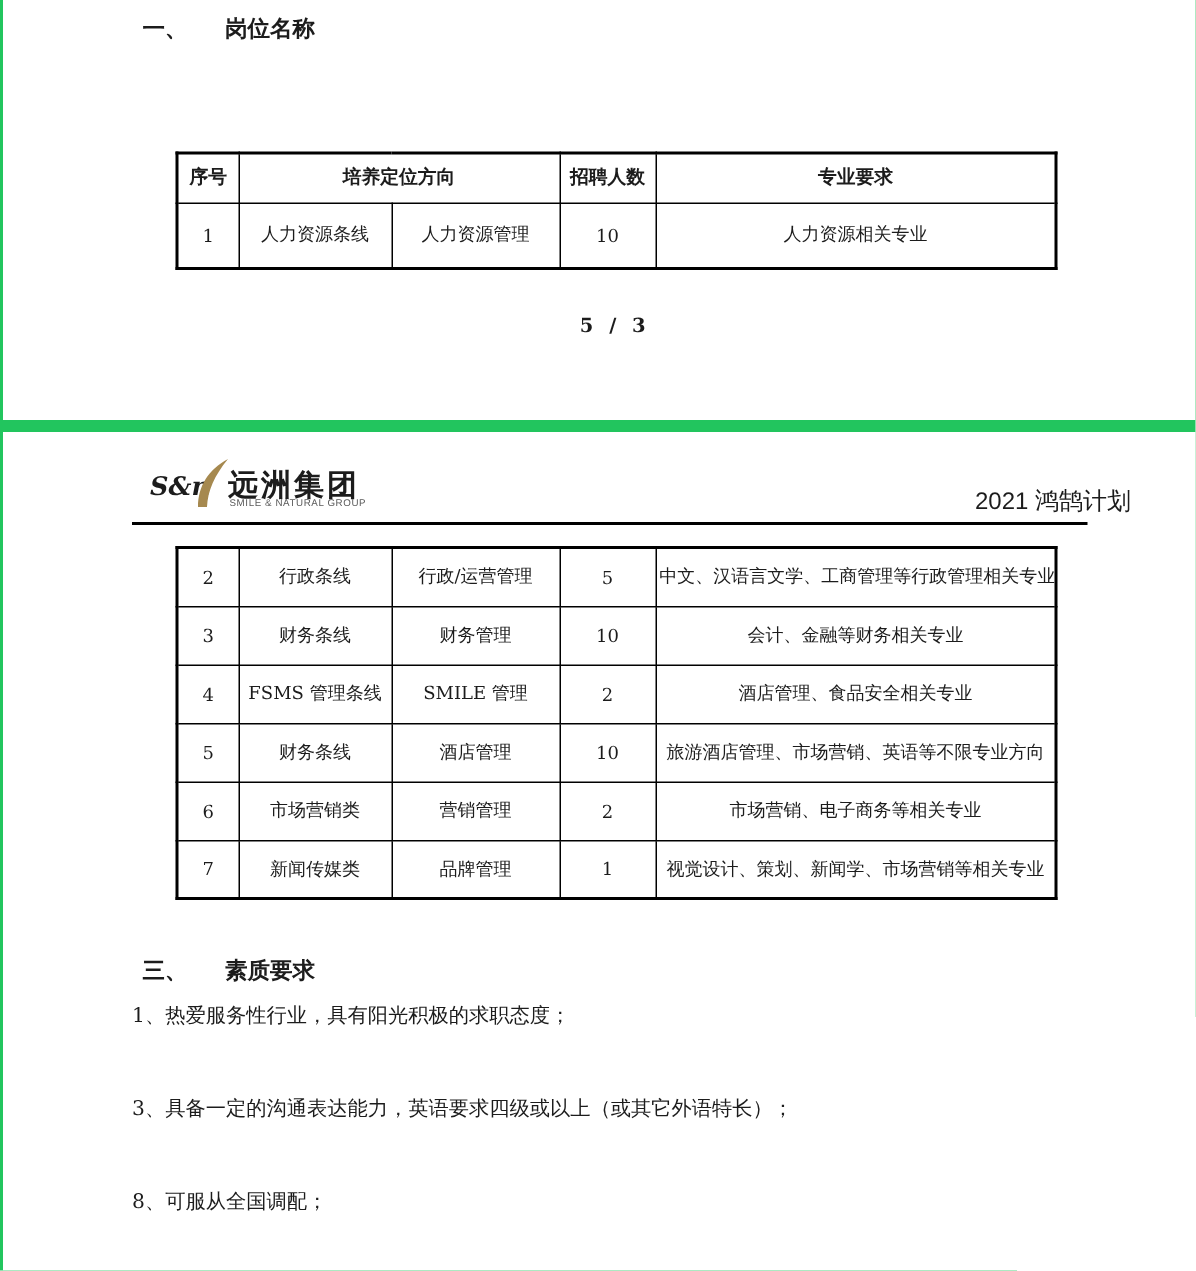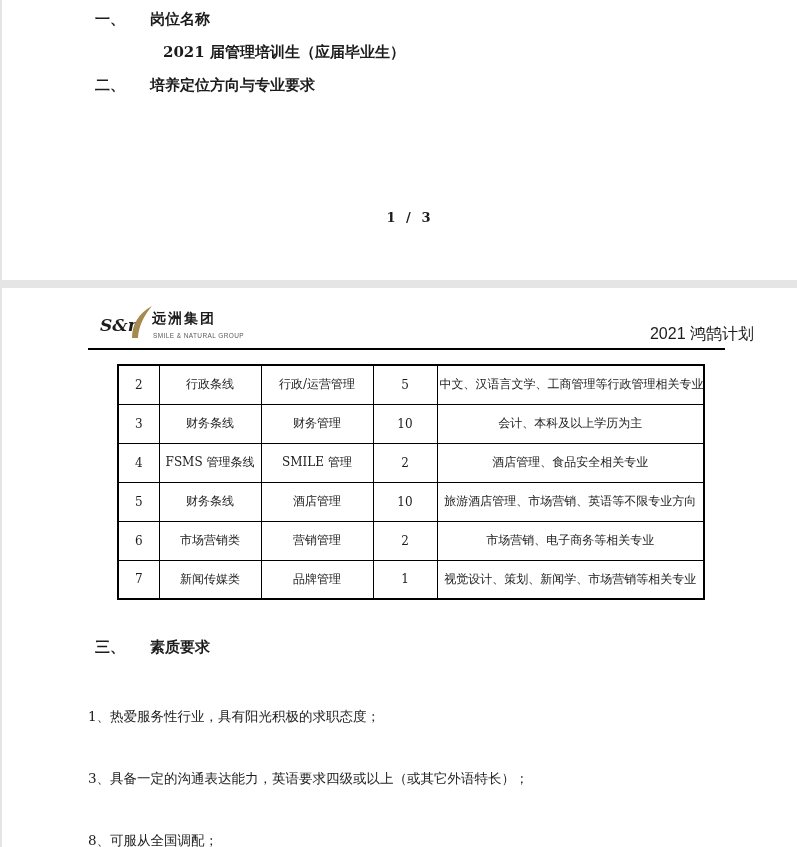--- a/index.html
+++ b/index.html
@@ -1,18 +1,18 @@
 <!DOCTYPE html>
 <html><head>
 <meta charset="utf-8">
 <style>
   html,body{margin:0;padding:0;}
   .viewport{
     position:relative;width:797px;height:847px;overflow:hidden;
-    background:#e5e5e5;color:#1c1c1c;
+    background:#22c55e;color:#1c1c1c;
     font-family:"DejaVu Serif","Liberation Serif",serif;
   }
   .page{position:absolute;left:2px;width:795px;background:#ffffff;}
   .page1{top:0;height:280px;}
   .page2{top:288px;height:559px;padding-left:47px;}
 
   
   .heading{position:absolute;left:93px;font-weight:bold;font-size:15px;white-space:nowrap;}
   .heading .num{display:inline-block;width:55px;}
   .jobline{position:absolute;left:161px;font-weight:bold;font-size:15px;white-space:nowrap;}
@@ -38,59 +38,79 @@
     font-weight:bold;font-size:13px;letter-spacing:3px;
   }
 
   
   .logo-script{
     position:absolute;left:98px;top:27px;font-style:italic;font-weight:bold;
     font-size:17px;font-family:"DejaVu Serif","Liberation Serif",serif;
   }
   .logo-crescent{position:absolute;left:129px;top:18px;}
   .logo-company{
-    position:absolute;left:150px;top:22px;font-size:14px;font-weight:900;letter-spacing:2px;
+    position:absolute;left:150px;top:22px;font-size:20px;font-weight:900;letter-spacing:2px;
     font-family:"Liberation Sans","DejaVu Sans",sans-serif;white-space:nowrap;
   }
   .logo-tagline{
     position:absolute;left:151px;top:44px;font-size:6.5px;color:#5a5a5a;letter-spacing:0.4px;
     font-family:"Liberation Sans","DejaVu Sans",sans-serif;white-space:nowrap;
   }
   .header-right{
     position:absolute;right:90px;top:36px;font-size:16px;font-weight:normal;
     font-family:"Liberation Sans","DejaVu Sans",sans-serif;white-space:nowrap;
   }
   .header-rule{position:absolute;left:86px;top:60px;width:637px;border-top:2px solid #000;height:0;}
 
   
-  .req{position:absolute;left:86px;font-size:13.5px;white-space:nowrap;margin-top:40px;}
+  .req{position:absolute;left:86px;font-size:13.5px;white-space:nowrap;}
   .req0{top:380px}.req1{top:411px}.req2{top:442px}
   .req3{top:473px}.req4{top:504px}.req5{top:535px}
   .h3{top:350px;}
   .h1{top:10px;}.hjob{top:43px;}.h2{top:76px;}
 </style>
 </head>
 <body>
 
 <div class="viewport">
 
   <div class="page page1">
 
     <div class="heading h1">
       <span class="num">一、</span><span>岗位名称</span>
     </div>
 
-    <div class="jobline hjob">2021 届管理培训生（应届毕业生）</div>
-
-    <div class="heading h2">
-      <span class="num">二、</span><span>培养定位方向与专业要求</span>
-    </div>
 
 
-    <div class="pagenum">1 / 3</div>
+    <table class="doc t1">
+      <colgroup>
+          <col style="width:41px">
+          <col style="width:102px">
+          <col style="width:112px">
+          <col style="width:64px">
+          <col style="width:267px">
+        </colgroup>
+      <tbody>
+          <tr class="hdr">
+        <th>序号</th>
+        <th colspan="2">培养定位方向</th>
+        <th>招聘人数</th>
+        <th>专业要求</th>
+      </tr>
+      <tr class="row">
+        <td>1</td>
+        <td>人力资源条线</td>
+        <td>人力资源管理</td>
+        <td>10</td>
+        <td>人力资源相关专业</td>
+      </tr>
+    </tbody>
+      </table>
+
+    <div class="pagenum">5 / 3</div>
   </div>
 
   <div class="page page2">
 
     <div>
       <span class="logo-script">S&amp;n</span>
       <svg class="logo-crescent" width="22" height="32" viewBox="0 0 22 32">
         <path d="M1 32 C 1 18 8 7 21 0 C 12 11 7.5 21 7 32 Z" fill="#a6894f"></path>
       </svg>
       <span class="logo-company">远洲集团</span>
@@ -114,21 +134,21 @@
         <td>行政条线</td>
         <td>行政/运营管理</td>
         <td>5</td>
         <td>中文、汉语言文学、工商管理等行政管理相关专业</td>
       </tr>
       <tr>
         <td>3</td>
         <td>财务条线</td>
         <td>财务管理</td>
         <td>10</td>
-        <td>会计、本科及以上学历为主</td>
+        <td>会计、金融等财务相关专业</td>
       </tr>
       <tr>
         <td>4</td>
         <td>FSMS 管理条线</td>
         <td>SMILE 管理</td>
         <td>2</td>
         <td>酒店管理、食品安全相关专业</td>
       </tr>
       <tr>
         <td>5</td>

